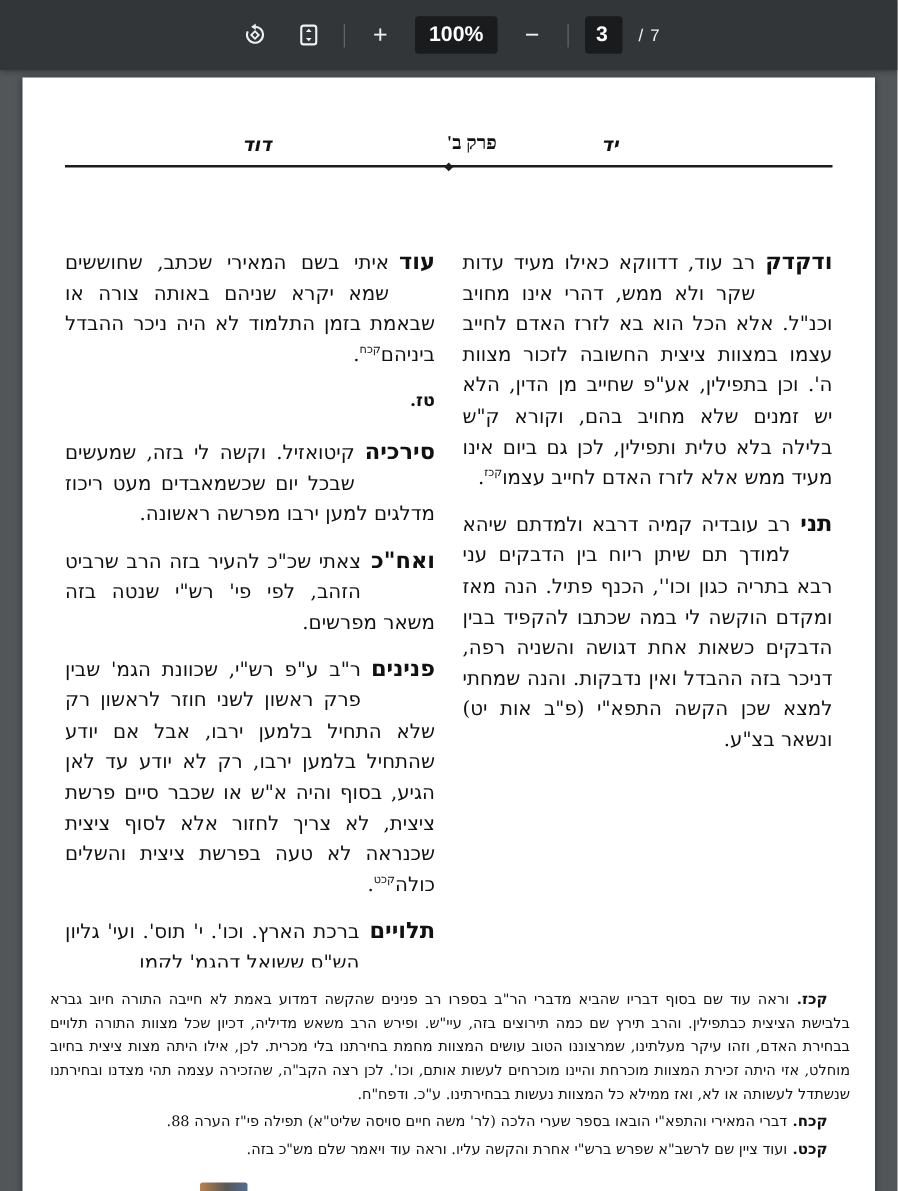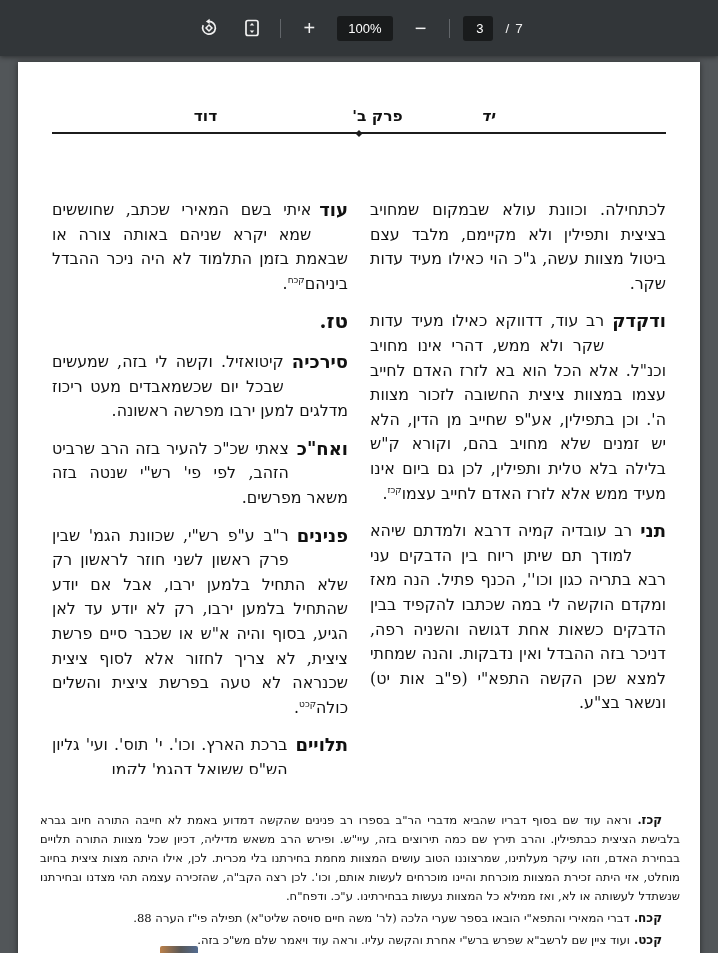--- a/index.html
+++ b/index.html
@@ -17,58 +17,58 @@
     z-index:5;
   }
   .tb-btn{
     background:transparent;border:none;width:30px;height:30px;
     display:flex;align-items:center;justify-content:center;
     color:#f1f1f1;cursor:pointer;padding:0;border-radius:50%;
   }
   .tb-btn.txt{font-size:20px;font-weight:400;line-height:1;}
   .tb-sep{width:1px;height:19px;background:#62666a;}
   .tb-box{
-    background:#191b1c;color:#ffffff;font-size:13px;
-    padding:5px 11px;border-radius:3px;min-width:12px;text-align:right;
+    background:#191b1c;color:#ffffff;font-size:17px;
+    padding:5px 11px;border-radius:3px;min-width:12px;text-align:left;font-weight:bold;
   }
   .tb-box.pagenum{padding:5px 9px;}
   .tb-total{color:#f1f1f1;font-size:13.5px;letter-spacing:1px;}
   
   .page{
     position:absolute;top:62px;left:18px;width:682px;height:1200px;
     background:#ffffff;
     box-shadow:0 1px 6px rgba(0,0,0,.5);
   }
   .page-inner{
     padding:44px 34px 0;direction:rtl;color:#111111;
     font-family:"DejaVu Serif","DejaVu Sans",serif;
   }
   .bookheader{position:relative;height:22px;font-weight:bold;font-size:15.5px;}
   .bookheader span{position:absolute;top:0;transform:translateX(-50%);white-space:nowrap;}
   .t-yad{left:71%;font-style:italic;}
-  .t-perek{left:53%;}
-  .t-david{left:25%;}
+  .t-perek{left:53%;font-family:Liberation Serif, serif;}
+  .t-david{left:25%;font-style:italic;}
   .headrule{height:2px;background:#1c1c1c;margin-top:4px;position:relative;}
   .headrule::after{
     content:"";position:absolute;left:50%;top:-1.5px;width:5px;height:5px;
     background:#1c1c1c;transform:translateX(-50%) rotate(45deg);
   }
   .cols{display:flex;gap:22px;margin-top:64px;height:576px;overflow:hidden;}
   .col{flex:1;font-size:15.8px;line-height:24.6px;text-align:justify;}
   .para{margin:0 0 13px;}
   .para::after{content:"";display:block;clear:both;}
   .opener{
     float:right;font-weight:bold;font-size:18px;line-height:24.6px;
     margin-left:8px;padding-bottom:22px;
   }
   .para b{font-weight:normal;}
   .para sup{font-size:9px;line-height:0;}
-  .marker{font-weight:bold;font-size:20px;margin:4px 0 16px;text-align:right;}
+  .marker{font-weight:bold;font-size:14px;margin:4px 0 16px;text-align:right;}
   .footnotes{
-    position:absolute;top:749px;left:22px;right:20px;direction:rtl;
+    position:absolute;top:728px;left:22px;right:20px;direction:rtl;
     font-size:11.6px;line-height:19px;text-align:justify;color:#111111;
     font-family:"DejaVu Serif","DejaVu Sans",serif;
   }
   .footnote{margin:0 0 3px;text-indent:18px;}
   .footnote b{font-size:12px;}
   .pagemark{
     position:absolute;top:884px;left:142px;width:38px;height:12px;
     font-size:12px;font-weight:bold;color:#5b4636;text-align:center;
     background:linear-gradient(90deg,#b06a2a 0%,#3a3a3a 55%,#35527e 100%);
     opacity:.85;border-radius:2px;
@@ -110,21 +110,20 @@
 
     <div class="bookheader">
       <span class="t-yad">יד</span>
       <span class="t-perek">פרק ב'</span>
       <span class="t-david">דוד</span>
     </div>
     <div class="headrule"></div>
 
     <div class="cols">
       <div class="col">
-          <p class="para">לכתחילה. וכוונת עולא שבמקום שמחויב בציצית ותפילין ולא מקיימם, מלבד עצם ביטול מצוות עשה, ג"כ הוי כאילו מעיד עדות שקר.</p>
           <p class="para"><span class="opener">ודקדק</span>רב עוד, דדווקא כאילו מעיד עדות שקר ולא ממש, דהרי אינו מחויב וכנ"ל. אלא הכל הוא בא לזרז האדם לחייב עצמו במצוות ציצית החשובה לזכור מצוות ה'. וכן בתפילין, אע"פ שחייב מן הדין, הלא יש זמנים שלא מחויב בהם, וקורא ק"ש בלילה בלא טלית ותפילין, לכן גם ביום אינו מעיד ממש אלא לזרז האדם לחייב עצמו<sup>קכז</sup>.</p>
           <p class="para"><span class="opener">תני</span><b>רב עובדיה קמיה דרבא ולמדתם שיהא למודך תם שיתן ריוח בין הדבקים עני רבא בתריה כגון וכו'', הכנף פתיל. </b>הנה מאז ומקדם הוקשה לי במה שכתבו להקפיד בבין הדבקים כשאות אחת דגושה והשניה רפה, דניכר בזה ההבדל ואין נדבקות. והנה שמחתי למצא שכן הקשה התפא"י (פ"ב אות יט) ונשאר בצ"ע.</p>
         </div>
       <div class="col">
           <p class="para"><span class="opener">עוד</span>איתי בשם המאירי שכתב, שחוששים שמא יקרא שניהם באותה צורה או שבאמת בזמן התלמוד לא היה ניכר ההבדל ביניהם<sup>קכח</sup>.</p>
           <p class="marker">טז.</p>
           <p class="para"><span class="opener">סירכיה</span><b>קיטואזיל. </b>וקשה לי בזה, שמעשים שבכל יום שכשמאבדים מעט ריכוז מדלגים למען ירבו מפרשה ראשונה.</p>
           <p class="para"><span class="opener">ואח"כ</span>צאתי שכ"כ להעיר בזה הרב שרביט הזהב, לפי פי' רש"י שנטה בזה משאר מפרשים.</p>
           <p class="para"><span class="opener">פנינים</span>ר"ב ע"פ רש"י, שכוונת הגמ' שבין פרק ראשון לשני חוזר לראשון רק שלא התחיל בלמען ירבו, אבל אם יודע שהתחיל בלמען ירבו, רק לא יודע עד לאן הגיע, בסוף והיה א"ש או שכבר סיים פרשת ציצית, לא צריך לחזור אלא לסוף ציצית שכנראה לא טעה בפרשת ציצית והשלים כולה<sup>קכט</sup>.</p>
           <p class="para"><span class="opener">תלויים</span><b>ברכת הארץ. וכו'. </b>י' תוס'. ועי' גליון הש"ס ששואל דהגמ' לקמן</p>

